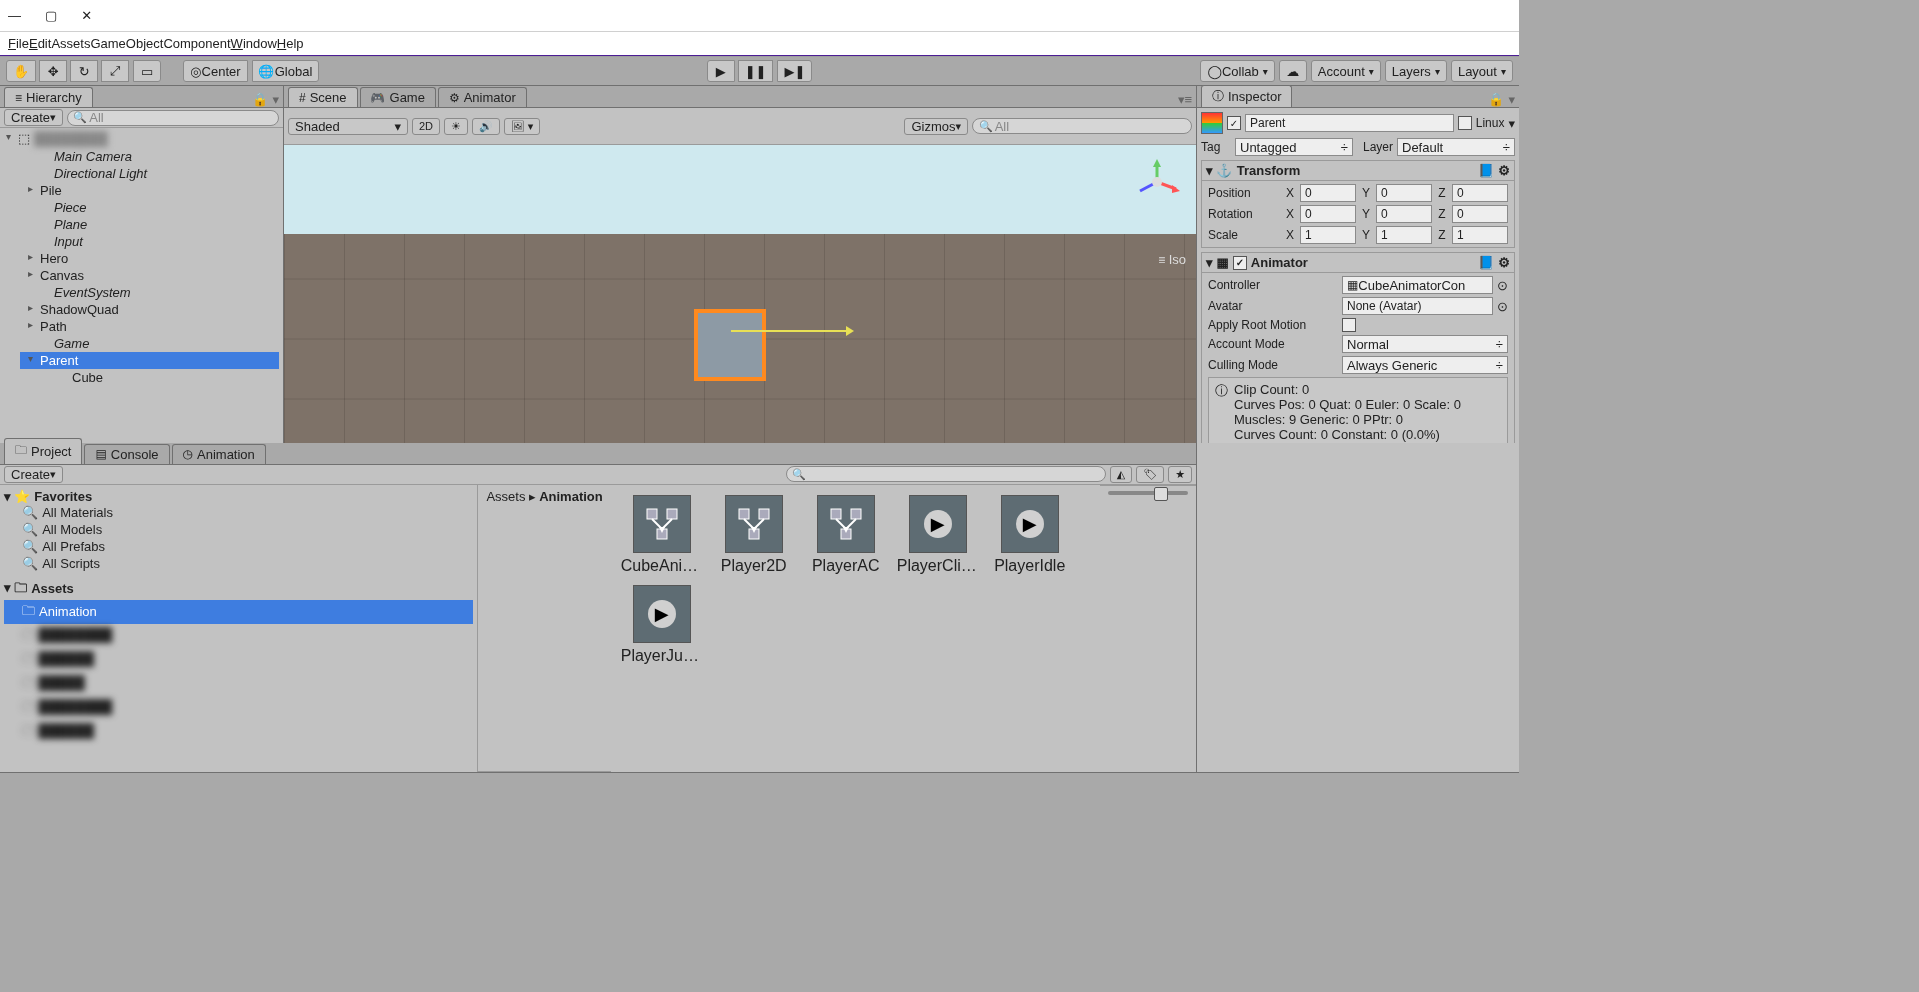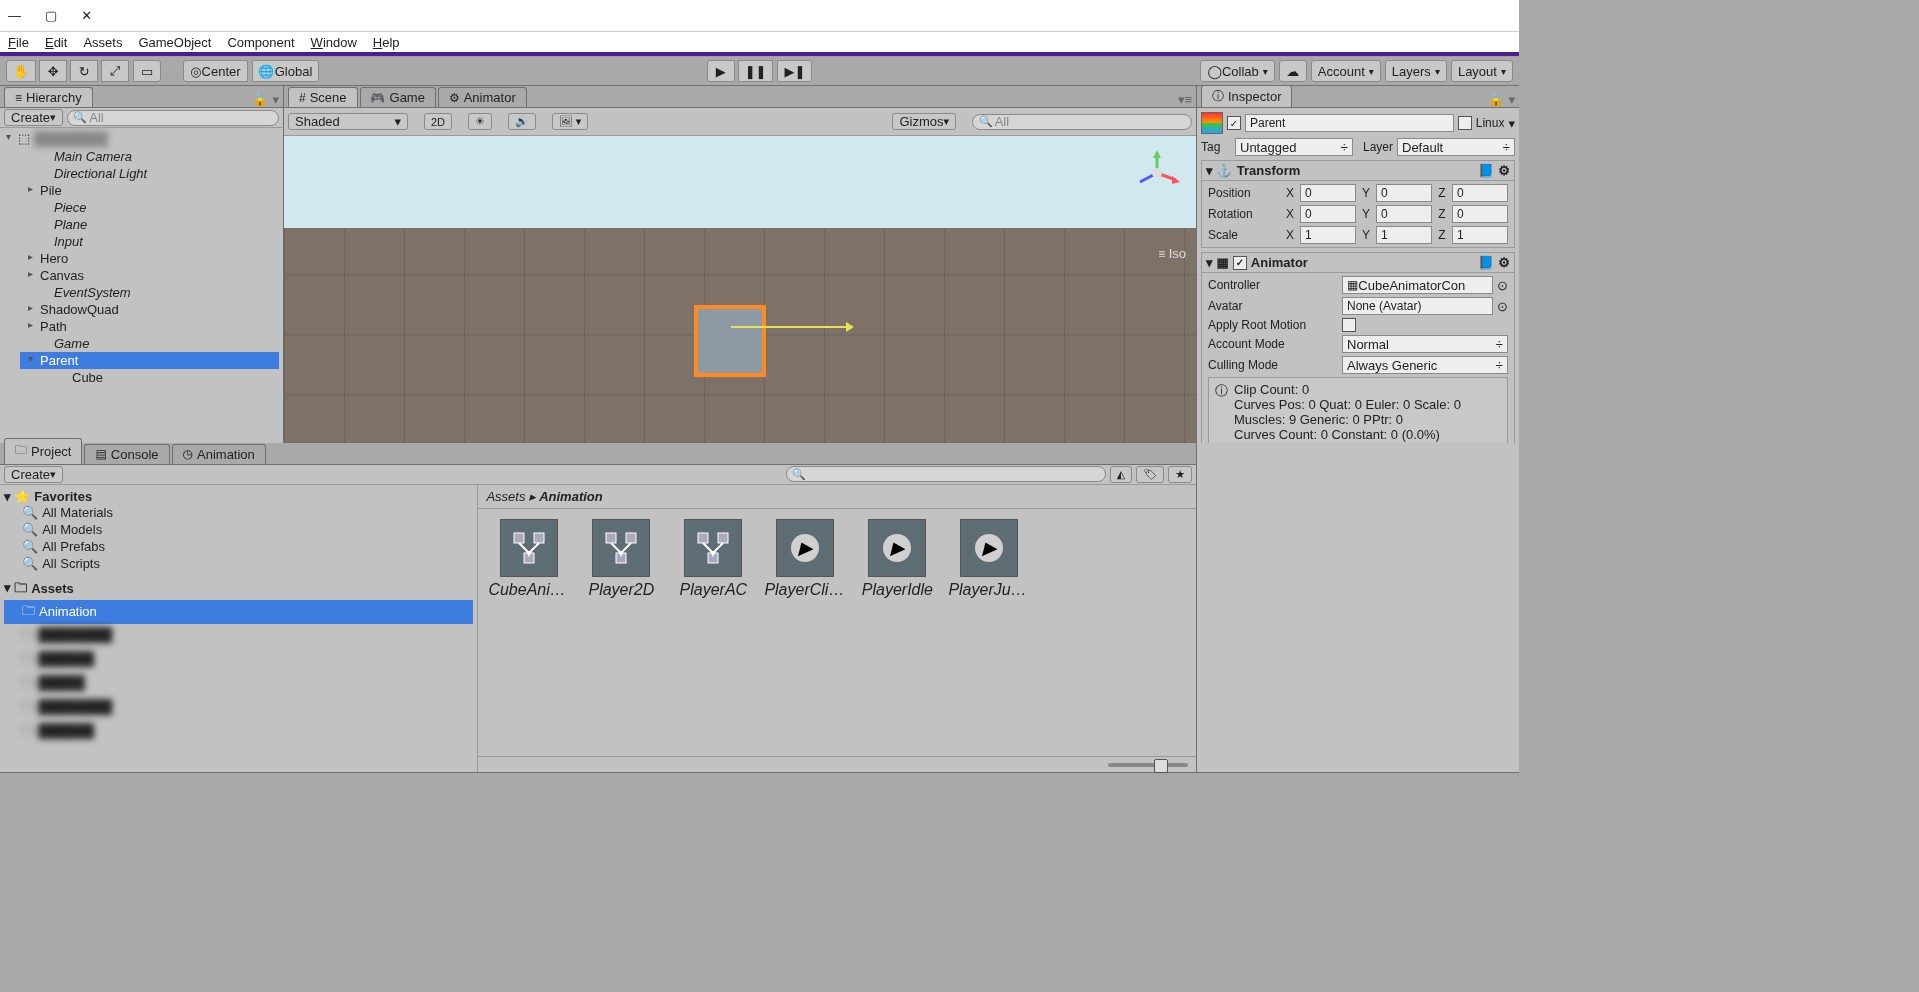--- a/index.html
+++ b/index.html
@@ -1,20 +1,20 @@
 <!DOCTYPE html>
 <html><head>
 <meta charset="utf-8">
 <style>
 * { margin:0; padding:0; box-sizing:border-box; font-family:"Segoe UI",Arial,sans-serif; font-size:13px; -webkit-user-select:none; user-select:none; }
 body { background:#a9a9a9; width:1519px; height:790px; display:flex; flex-direction:column; overflow:hidden; color:#222; }
 .titlebar { background:#fff; height:32px; display:flex; align-items:center; padding:0 8px; border-bottom:1px solid #d0d0d0; }
 .titlebar .title { flex:1; }
 .titlebar .winbtns { display:flex; gap:24px; margin-right:4px; }
-.menubar { background:#fff; height:24px; display:flex; align-items:center; padding:0 8px; gap:16px; border-bottom:4px solid #4c1d95; }
+.menubar { background:#fff; height:24px; display:flex; align-items:center; padding:0 8px; border-bottom:1px solid #4c1d95; }
 .menubar span { cursor:default; }
 .menubar span u { text-decoration:underline; }
 
 .toolbar { background:#a9a9a9; height:30px; display:flex; align-items:center; padding:4px 6px; gap:6px; border-top:1px solid #9f9f9f; border-bottom:1px solid #707070; }
 .toolbar .left, .toolbar .center, .toolbar .right { display:flex; align-items:center; gap:4px; }
 .toolbar .left { flex:1; }
 .toolbar .center { justify-content:center; flex:1; }
 .toolbar .right { flex:1; justify-content:flex-end; }
 .tbtn { background:#c8c8c8; border:1px solid #8a8a8a; border-radius:3px; height:22px; min-width:28px; display:inline-flex; align-items:center; justify-content:center; padding:0 6px; cursor:pointer; }
 .tbtn.grp { border-radius:0; margin-left:-1px; }
@@ -38,21 +38,21 @@
 .tree { flex:1; overflow:auto; background:#c2c2c2; font-size:13px; padding:2px 0; }
 .tree div { padding:1px 4px 1px 20px; white-space:nowrap; cursor:default; }
 .tree .indent1 { padding-left:34px;font-style:italic; }
 .tree .indent2 { padding-left:52px; }
 .tree .sel { background:#3e7de0; color:#fff; }
 .tree .arrow::before { content:"▸"; position:absolute; margin-left:-12px; font-size:10px; color:#555; }
 .tree .arrow.open::before { content:"▾"; }
 
 .sceneview { flex:1; display:flex; flex-direction:column; border-right:1px solid #707070; position:relative; background:#c2c2c2; }
 .sceneview .tabrow .tab { }
-.sceneview .scenebar { height:28px; background:#c2c2c2; border-bottom:1px solid #9a9a9a; display:flex; align-items:center; padding:0 4px; gap:16px; }
+.sceneview .scenebar { height:37px; background:#c2c2c2; border-bottom:1px solid #9a9a9a; display:flex; align-items:center; padding:0 4px; gap:4px; }
 .sceneview .viewport { flex:1; background:linear-gradient(#cfe9ef 0%, #cfe9ef 30%, #7e7268 30%, #7e7268 100%); position:relative; overflow:hidden;text-align:center; }
 .grid { position:absolute; inset:0; background-image:
   linear-gradient(rgba(0,0,0,.12) 1px, transparent 1px),
   linear-gradient(90deg, rgba(0,0,0,.12) 1px, transparent 1px);
   background-size:60px 60px; background-position:0 30%; top:30%; }
 .cubeobj { position:absolute; left:45%; top:55%; width:72px; height:72px; border:4px solid #ff8a1f; background:#8d9aa5; }
 .iso-label { position:absolute; right:10px; top:36%; color:#ddd; font-size:12px; }
 .gizmo3d { position:absolute; right:16px; top:14px; width:46px; height:46px; }
 
 
@@ -75,21 +75,21 @@
 .row .fld { flex:1; }
 .infobox { border:1px solid #9a9a9a; background:#c8c8c8; padding:4px 6px; font-size:11px; display:flex; gap:6px; }
 
 
 .project { flex:1; display:flex; flex-direction:column; background:#c2c2c2; border-right:1px solid #707070; }
 .projectsplit { display:flex; flex:1; min-height:0; }
 .folders { width:40%; border-right:1px solid #9a9a9a; overflow:auto; padding:4px; }
 .folders .hdr { font-weight:bold; display:flex; align-items:center; gap:4px; }
 .folders .item { padding:1px 4px 1px 18px; display:flex; align-items:center; gap:4px; font-size:13px; }
 .folders .item.sel { background:#3e7de0; color:#fff; }
-.assets { flex:1; display:flex; flex-direction:column;font-style:italic; }
+.assets { flex:1; display:flex; flex-direction:row; }
 .breadcrumb { padding:4px 8px; border-bottom:1px solid #9a9a9a; font-size:13px; }
 .assetgrid { flex:1; display:flex; gap:10px; padding:10px; align-content:flex-start; flex-wrap:wrap; }
 .asset { width:82px; display:flex; flex-direction:column; align-items:center; gap:4px; cursor:pointer; }
 .asset .thumb { width:58px; height:58px; background:#5e6c73; border:1px solid #555; display:flex; align-items:center; justify-content:center; }
 .asset .thumb.anim { background:#5e6c73; }
 .asset .thumb.play::before { content:"▶"; color:#000; font-size:18px; background:#d0d0d0; border-radius:50%; width:28px; height:28px; display:flex; align-items:center; justify-content:center; }
 .asset .name { font-size:16px; text-align:center; white-space:nowrap; overflow:hidden; text-overflow:ellipsis; width:100%; }
 
 .statusbar { height:18px; background:#a9a9a9; border-top:1px solid #707070; }
 

